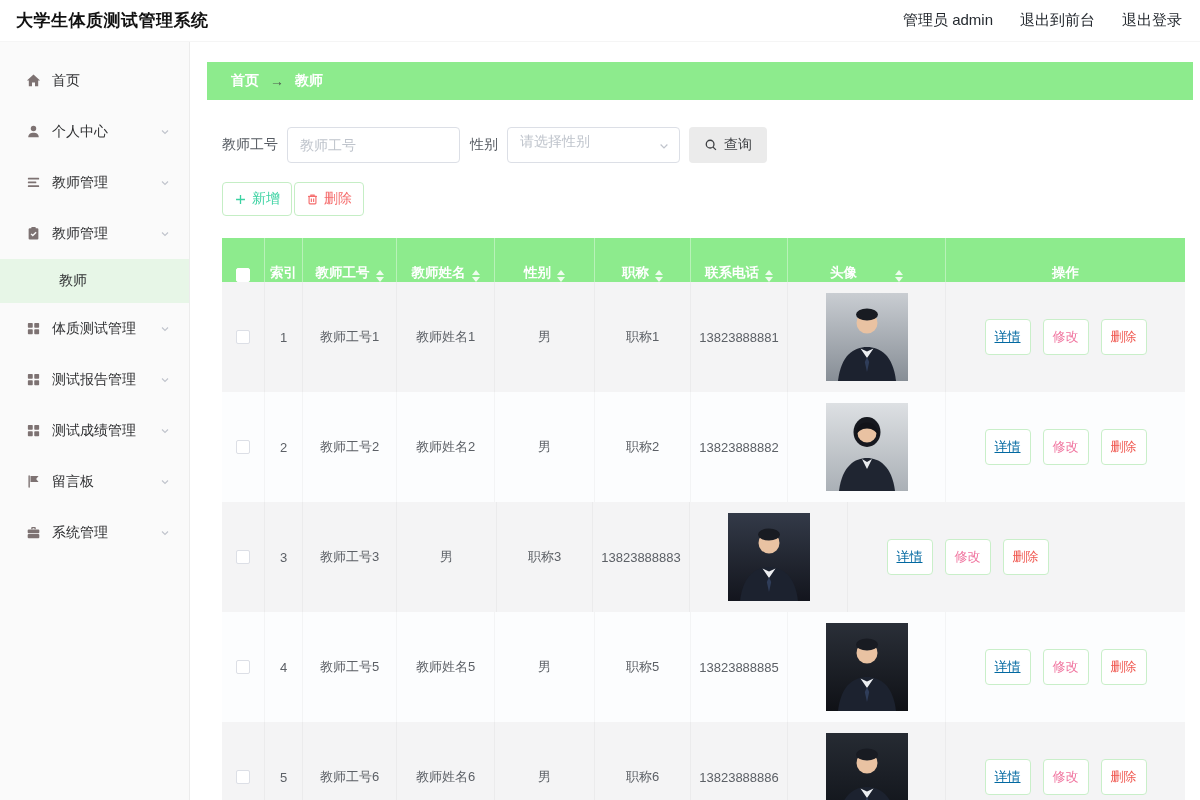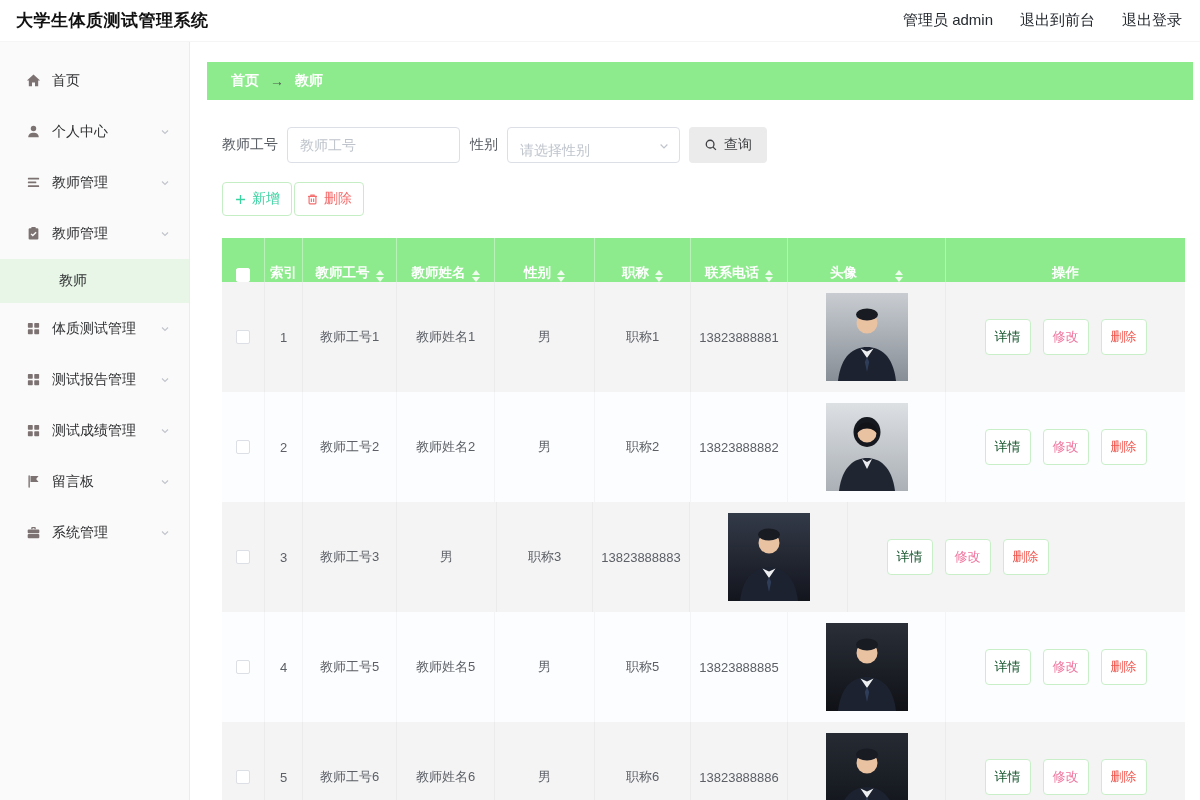--- a/index.html
+++ b/index.html
@@ -35,21 +35,21 @@
   .bc-sep { margin:0 11px; color:#4e5c4e; font-weight:normal; }
   .content { padding-left:15px; }
   
   .filter-row { margin-top:27px; display:flex; align-items:center; }
   .f-label { font-size:14px; color:#555a61; margin-right:9px; }
   .f-label.second { margin-left:10px; }
   .f-input { width:173px; height:36px; border:1px solid #dcdfe6; border-radius:4px;
              padding:0 12px; font-size:14px; color:#606266; outline:none; background:#fff; }
   .f-input::placeholder { color:#bfc4cc; }
   .f-select { position:relative; width:173px; height:36px; border:1px solid #dcdfe6; border-radius:4px;
-              background:#fff; display:flex; align-items:center; padding:11px 28px 0 12px;
+              background:#fff; display:flex; align-items:flex-start; padding:5px 28px 0 12px;
               font-size:14px; color:#bfc4cc; cursor:pointer; margin-right:9px; }
   .f-select .chev { position:absolute; right:9px; top:12px; }
   .search-btn { height:36px; padding:16px 15px; background:#ebebeb; border:none; border-radius:4px;
                 font-size:14px; color:#3d3f42; display:flex; align-items:center; gap:6px; cursor:pointer; }
   .search-btn svg { width:14px; height:14px; }
   
   .toolbar { margin-top:19px; display:flex; gap:2px; }
   .tb-btn { height:34px; width:70px; background:#fff; border:1px solid #c5eec5; border-radius:4px;
             font-size:14px; display:flex; align-items:center; justify-content:center; gap:5px; cursor:pointer; }
   .tb-btn svg { width:13px; height:13px; }
@@ -81,21 +81,21 @@
   .col-title { width:96px; flex:0 0 96px; }
   .col-phone { width:97px; flex:0 0 97px; }
   .col-avatar{ width:158px; flex:0 0 158px;gap:32px; }
   .col-ops   { width:239px; flex:0 0 239px; }
   .checkbox { width:14px; height:14px; background:#fff; border:1px solid #dcdfe6; border-radius:2px; cursor:pointer; }
   .thead .checkbox { border:1px solid #fff; }
   .photo { width:82px; height:88px; display:block; }
   .ops { gap:12px; }
   .op-btn { width:46px; height:36px; background:#fff; border:1px solid #c9efc9; border-radius:4px;
             font-size:13px; display:flex; align-items:center; justify-content:center; cursor:pointer; }
-  .op-detail { color:#14532d; }
+  .op-detail { color:#0369a1;text-decoration:underline; }
   .op-edit { color:#f0739e; }
   .op-del { color:#f0574f; }
 </style>
 </head>
 <body>
 
 <div class="topbar">
   <div class="app-title">大学生体质测试管理系统</div>
   <div class="topright">
     <span>管理员 admin</span>

